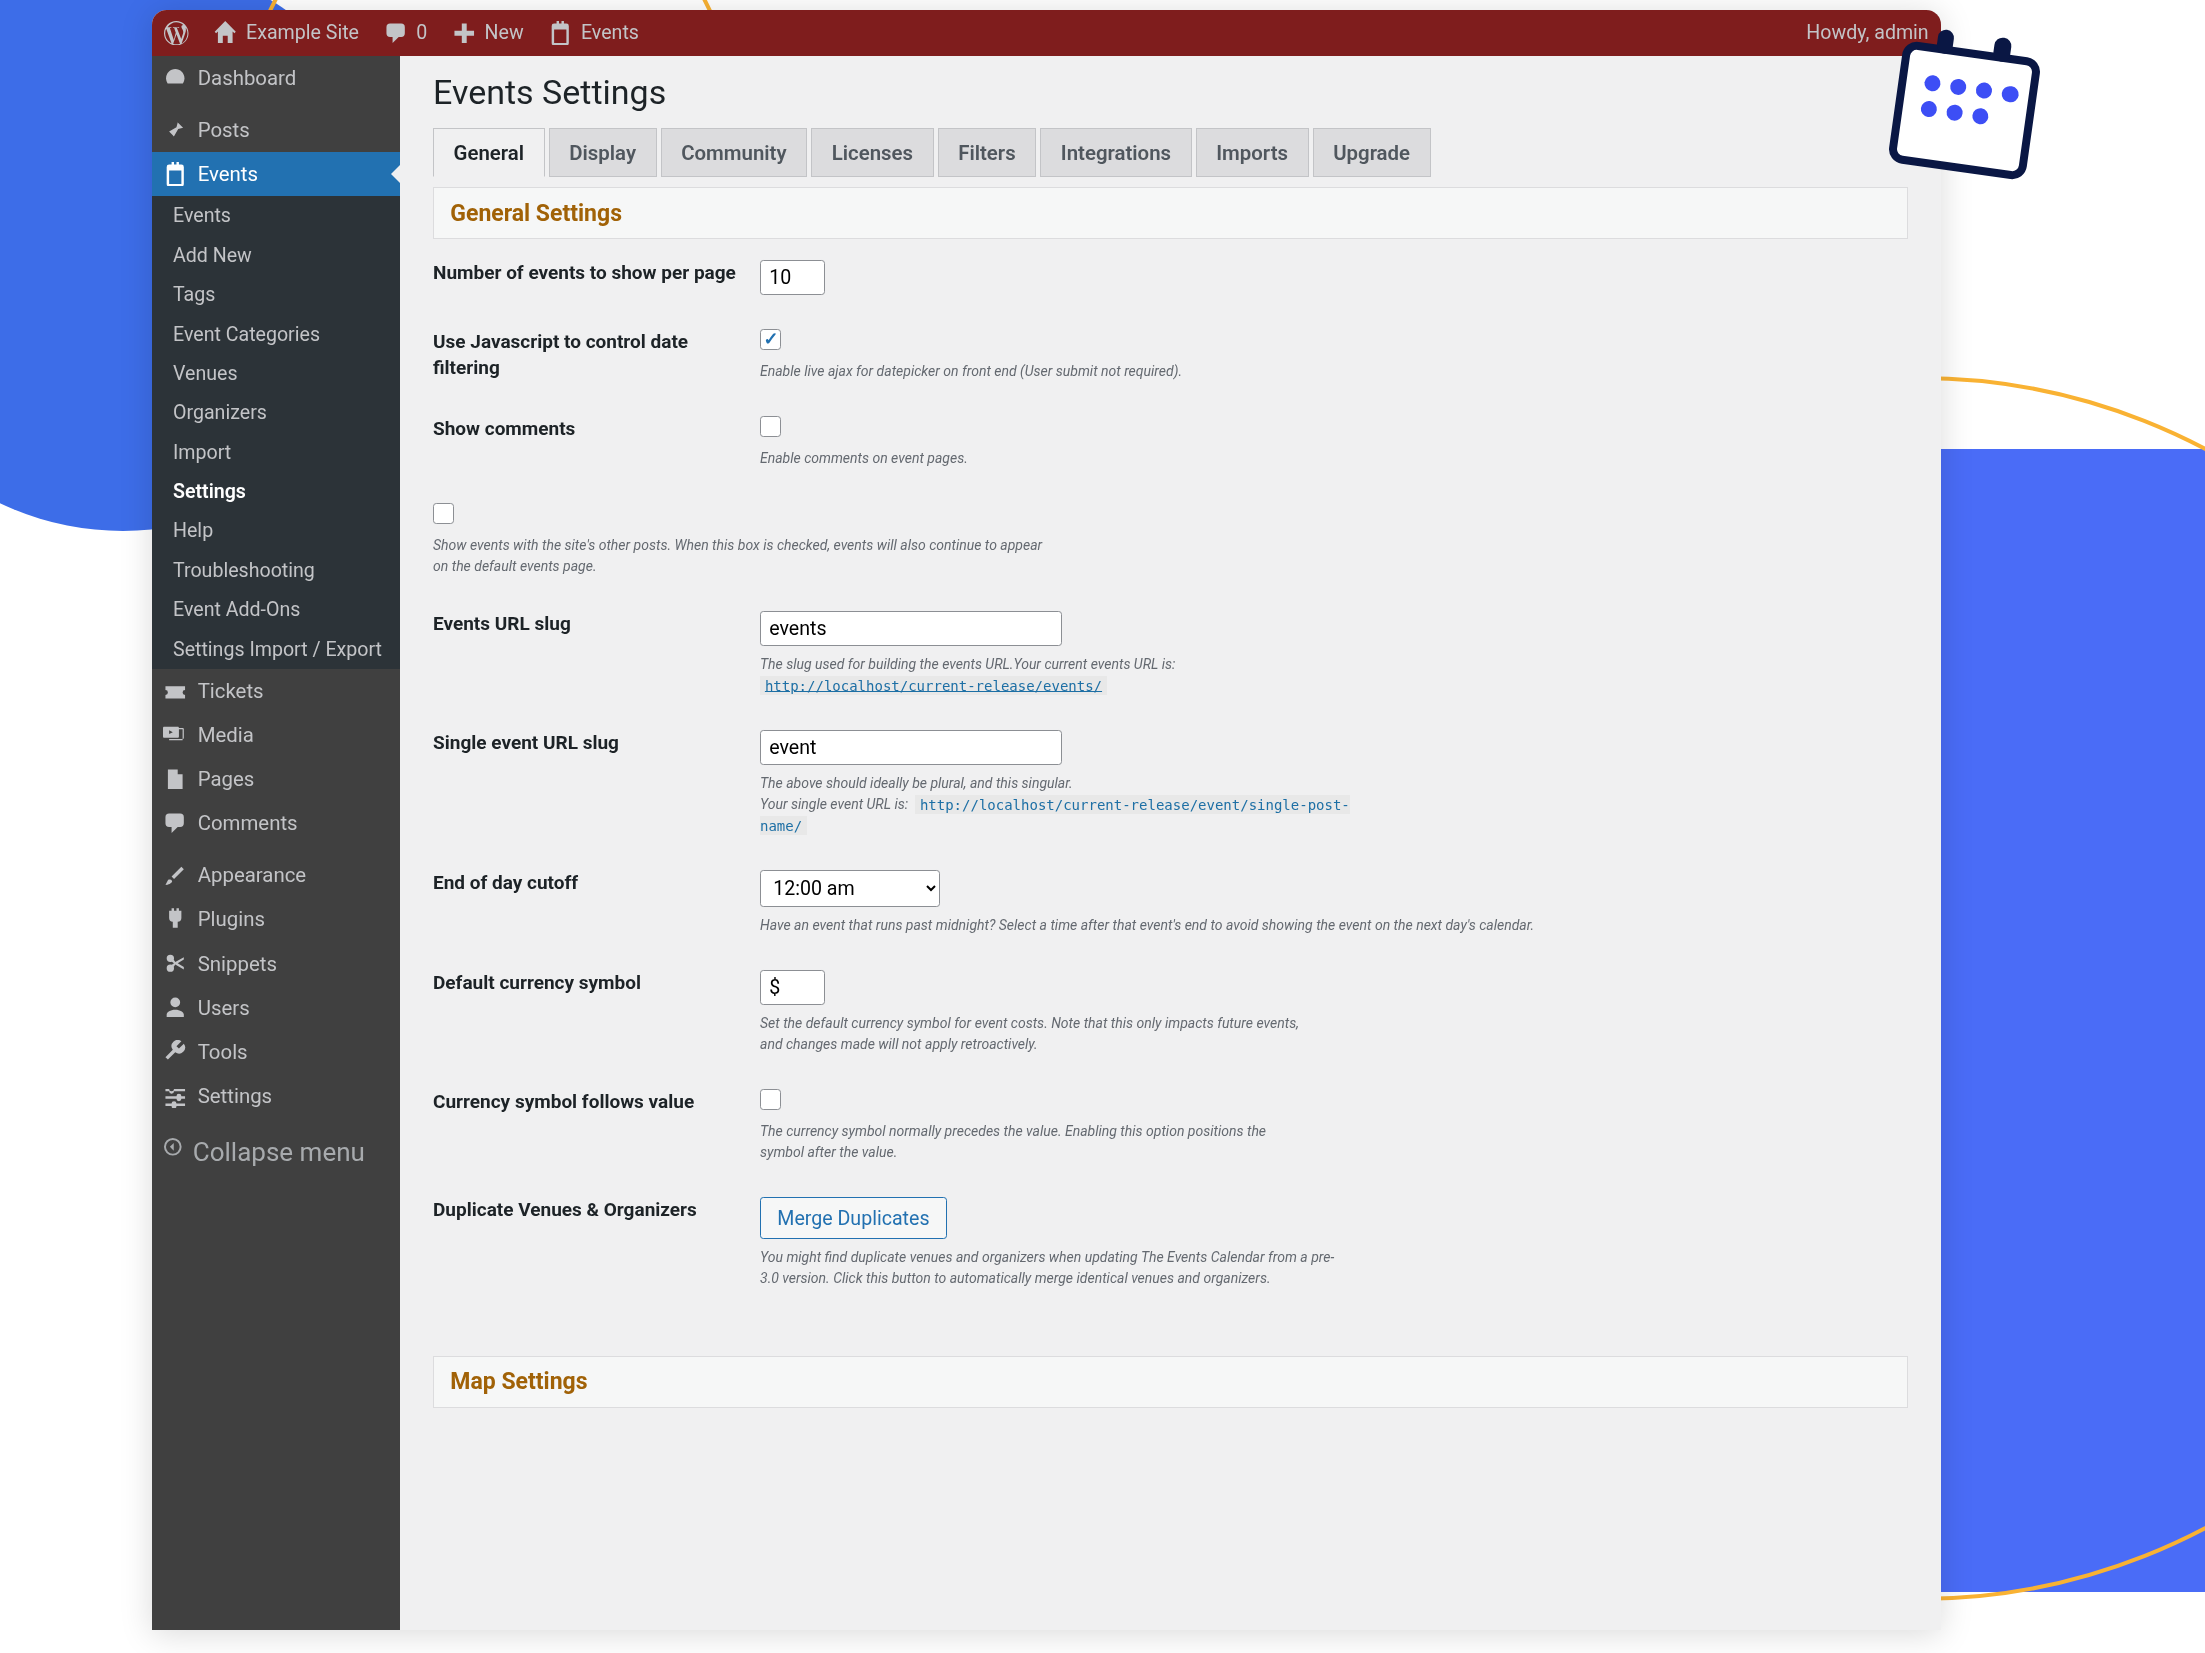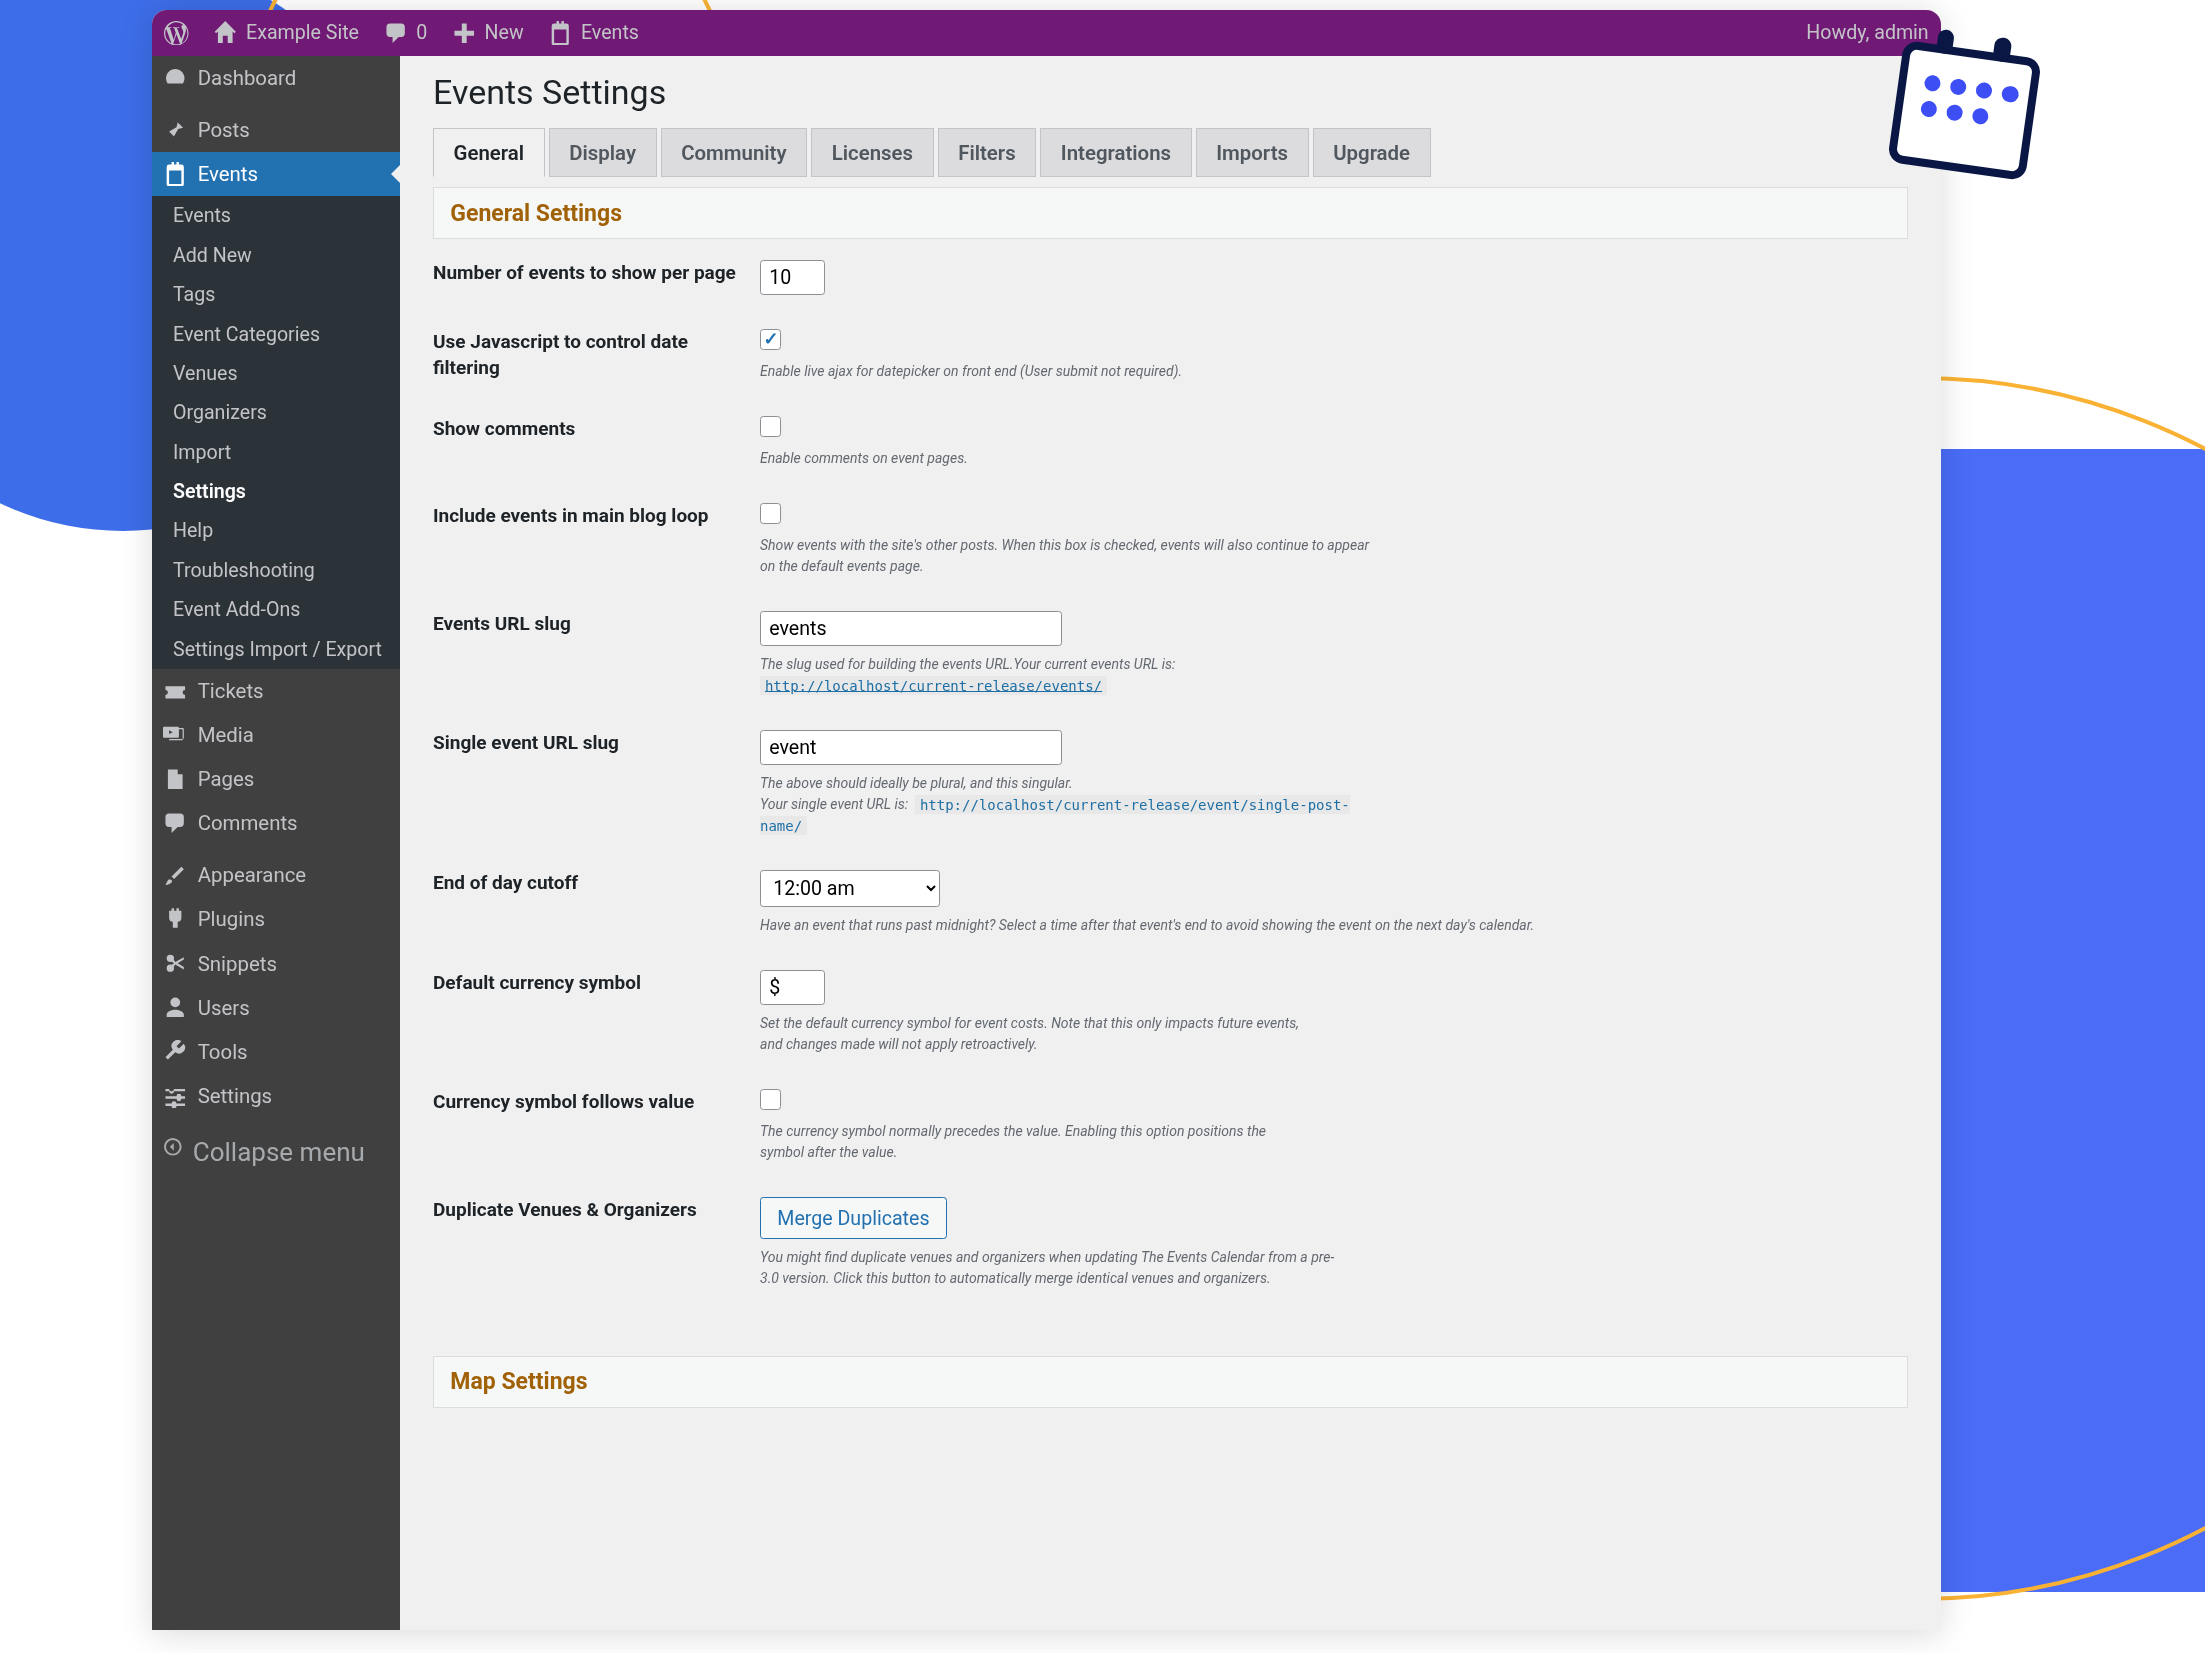--- a/index.html
+++ b/index.html
@@ -9,21 +9,21 @@
 .bg-circle-yellow{position:absolute;left:245px;top:-131px;width:490px;height:490px;border:4.9px solid #f9b233;border-radius:50%;z-index:0}
 .bg-circle-yellow2{position:absolute;right:-327px;top:376px;width:1225px;height:1225px;border:4.9px solid #f9b233;border-radius:50%;z-index:0}
 .calendar-icon{position:absolute;right:155px;top:49px;width:155px;height:147px;z-index:100}
 .calendar-icon .page{background:#fff;border:8.2px solid #0a1744;border-radius:14.7px;width:139px;height:123px;position:relative;transform:rotate(8deg)}
 .calendar-icon .ring{position:absolute;top:-24.5px;width:16.3px;height:24.5px;background:#0a1744;border-radius:8.2px}
 .calendar-icon .ring.r1{left:24.5px}
 .calendar-icon .ring.r2{right:24.5px}
 .calendar-icon .dots{display:grid;grid-template-columns:repeat(4,1fr);gap:9.8px;padding:23px 18px}
 .calendar-icon .dot{width:16.3px;height:16.3px;background:#3d4ef5;border-radius:50%}
 .app{position:absolute;left:152px;top:9.8px;width:1789px;height:1620px;background:#f0f0f1;border-radius:14.7px 14.7px 0 0;overflow:hidden;box-shadow:0 3.3px 33px rgba(0,0,0,.15);z-index:10}
-.admin-bar{height:46px;background:#701a75;display:flex;align-items:flex-end;color:#c3c4c7;font-size:19.6px}
+.admin-bar{height:46px;background:#7f1d1d;display:flex;align-items:flex-end;color:#c3c4c7;font-size:19.6px}
 .admin-bar .item{display:flex;align-items:center;padding:0 12.3px;height:100%;gap:8.2px;cursor:pointer}
 .admin-bar .spacer{flex:1}
 .admin-bar svg{width:24.5px;height:24.5px;fill:currentColor}
 .wrap{display:flex;height:calc(100% - 46px)}
 .sidebar{width:248px;background:#404040;color:#c3c4c7;font-size:20.4px;overflow-y:auto}
 .sidebar .menu-item{display:flex;align-items:center;padding:9.8px 11.4px;gap:9.8px;cursor:pointer}
 .sidebar .menu-item.current{background:#2271b1;color:#fff;position:relative}
 .sidebar .menu-item.current::after{content:"";position:absolute;right:0;top:50%;transform:translateY(-50%);border:9.8px solid transparent;border-right-color:#f0f0f1}
 .sidebar .menu-item svg{width:24.5px;height:24.5px;fill:currentColor;flex-shrink:0}
 .sidebar .submenu{background:#2c3338}
@@ -250,21 +250,20 @@
 
   <div class="form-row">
     <div class="form-label">Show comments</div>
     <div class="form-field">
       <input type="checkbox" style="">
       <div class="desc">Enable comments on event pages.</div>
     </div>
   </div>
 
   <div class="form-row">
-    <div class="form-label">Include events in main blog loop</div>
     <div class="form-field">
       <input type="checkbox" style="">
       <div class="desc">Show events with the site's other posts. When this box is checked, events will also continue to appear on the default events page.</div>
     </div>
   </div>
 
   <div class="form-row">
     <div class="form-label">Events URL slug</div>
     <div class="form-field">
       <input type="text" class="medium" value="events" style="">

